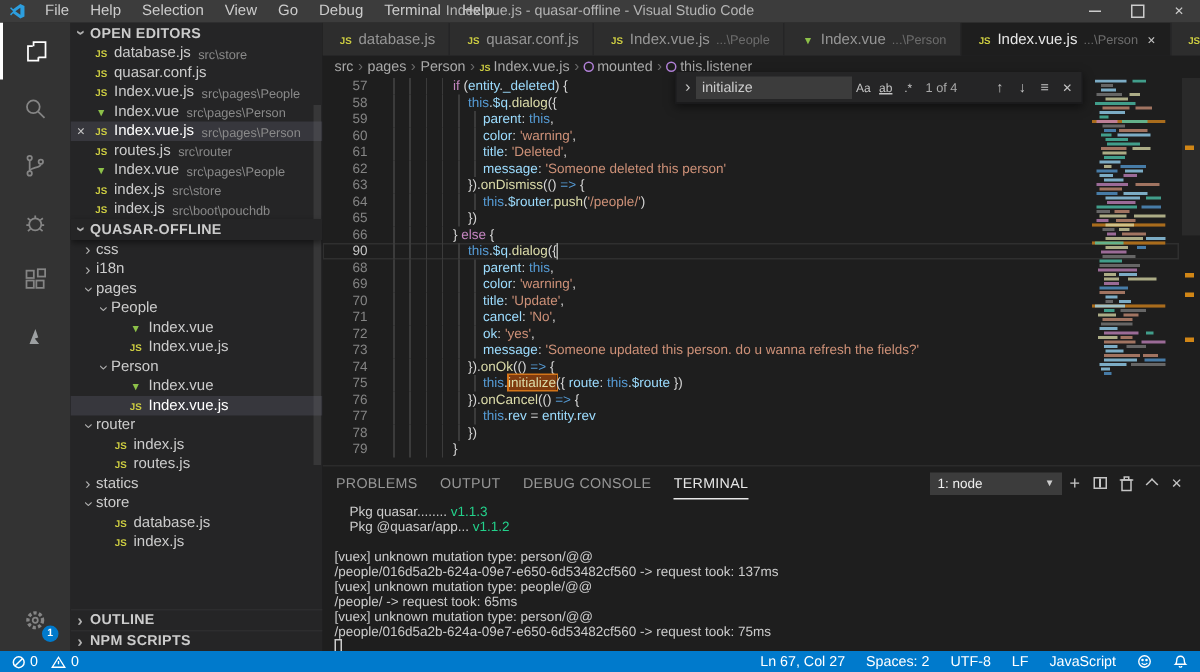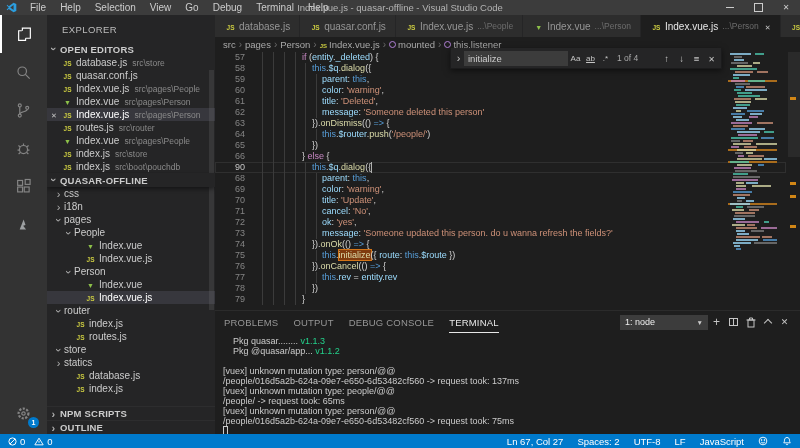--- a/index.html
+++ b/index.html
@@ -201,21 +201,20 @@
     <div class="ab-item ab-bottom">
       <svg width="17" height="17" viewBox="0 0 16 16">
           <circle cx="8" cy="8" r="4.6" stroke-width="2.1" stroke-dasharray="2 1.4"></circle>
           <circle cx="8" cy="8" r="1.6"></circle>
         </svg>
       <span class="badge">1</span>
     </div>
   </div>
 
   <div class="sidebar">
-    <div class="sb-title">EXPLORER</div>
     <div class="sec-header">
       <span class="chev e"></span>
       <span>OPEN EDITORS</span>
     </div>
     <div id="oe-list">
         <div class="row">
           <span class="gutter"></span>
           <span class="fi fi-js"></span>
           <span>database.js</span>
           <span class="dim">src\store</span>
@@ -321,46 +320,46 @@
           <span class="tree-chev"></span>
           <span class="fi fi-js"></span>
           <span>index.js</span>
         </div>
         <div class="row" style="padding-left: 16px;">
           <span class="tree-chev"></span>
           <span class="fi fi-js"></span>
           <span>routes.js</span>
         </div>
         <div class="row" style="padding-left: 6px;">
+          <span class="chev tree-chev c"></span>
+          <span>statics</span>
+        </div>
+        <div class="row" style="padding-left: 6px;">
           <span class="chev tree-chev e"></span>
           <span>store</span>
-        </div>
-        <div class="row" style="padding-left: 6px;">
-          <span class="chev tree-chev c"></span>
-          <span>statics</span>
         </div>
         <div class="row" style="padding-left: 16px;">
           <span class="tree-chev"></span>
           <span class="fi fi-js"></span>
           <span>database.js</span>
         </div>
         <div class="row" style="padding-left: 16px;">
           <span class="tree-chev"></span>
           <span class="fi fi-js"></span>
           <span>index.js</span>
         </div>
       </div>
     <div class="sb-bottom" id="sb-bottom">
         <div class="sec-header">
           <span class="chev c"></span>
-          <span>NPM SCRIPTS</span>
+          <span>OUTLINE</span>
         </div>
         <div class="sec-header">
           <span class="chev c"></span>
-          <span>OUTLINE</span>
+          <span>NPM SCRIPTS</span>
         </div>
       </div>
     <div class="sb-scroll"></div>
   </div>
 
   <div class="editor-col">
     <div class="tabbar" id="tabbar">
       <div class="tab">
           <span class="fi fi-js"></span>
           <span>database.js</span>

